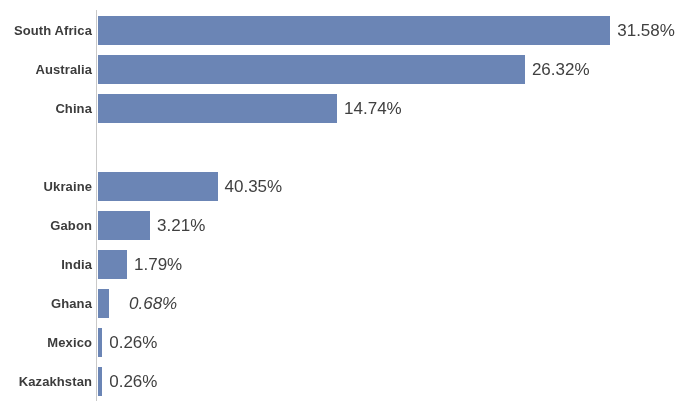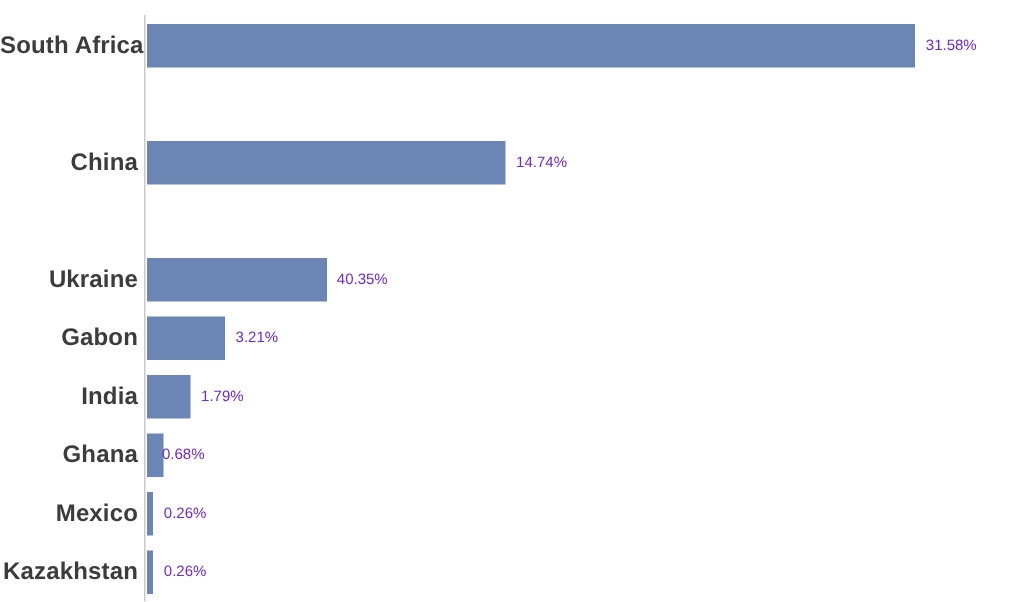--- a/index.html
+++ b/index.html
@@ -48,57 +48,62 @@
   }
 
   .cat-label {
     position: absolute;
     left: 0;
     width: 92px;
     top: 0;
     height: 29px;
     line-height: 29px;
     text-align: right;
-    font-size: 16px;
+    font-size: 13px;
     font-weight: 600;
     color: #3c3c3c;
     white-space: nowrap;
     letter-spacing: 0.1px;
   }
 
   .bar {
     position: absolute;
     left: 98px;
     top: 0;
     height: 29px;
     background: #6b85b5;
   }
 
   .value-label {
     position: absolute;
     top: 0;
     height: 29px;
     line-height: 29px;
-    font-size: 10px;
-    color: #6d28d9;
+    font-size: 17px;
+    color: #404040;
     white-space: nowrap;
   }
 </style>
 </head>
 <body>
 
 <div id="chart-root">
 
   <div id="axis-line"></div>
 
   <div id="plot-area">
       <div class="bar-row" style="top: 16px;">
         <div class="cat-label">South Africa</div>
         <div class="bar" style="width: 512.228px; background: rgb(107, 133, 181);"></div>
         <div class="value-label" style="left: 617.228px;">31.58%</div>
+      </div>
+      <div class="bar-row" style="top: 55px;">
+        <div class="cat-label">Australia</div>
+        <div class="bar" style="width: 426.91px; background: rgb(107, 133, 181);"></div>
+        <div class="value-label" style="left: 531.91px;">26.32%</div>
       </div>
       <div class="bar-row" style="top: 94px; padding-left: 48px;">
         <div class="cat-label">China</div>
         <div class="bar" style="width: 239.083px; background: rgb(107, 133, 181);"></div>
         <div class="value-label" style="left: 344.083px;">14.74%</div>
       </div>
       <div class="bar-row" style="top: 172px;">
         <div class="cat-label">Ukraine</div>
         <div class="bar" style="width: 119.541px; background: rgb(107, 133, 181);"></div>
         <div class="value-label" style="left: 224.541px;">40.35%</div>
@@ -109,21 +114,21 @@
         <div class="value-label" style="left: 157.066px;">3.21%</div>
       </div>
       <div class="bar-row" style="top: 250px;">
         <div class="cat-label">India</div>
         <div class="bar" style="width: 29.0338px; background: rgb(107, 133, 181);"></div>
         <div class="value-label" style="left: 134.034px;">1.79%</div>
       </div>
       <div class="bar-row" style="top: 289px;">
         <div class="cat-label">Ghana</div>
         <div class="bar" style="width: 11.0296px; background: rgb(107, 133, 181);"></div>
-        <div class="value-label" style="left: 108px;">0.68%</div>
+        <div class="value-label" style="left: 129px; font-style: italic;">0.68%</div>
       </div>
       <div class="bar-row" style="top: 328px; padding-left: 48px;">
         <div class="cat-label">Mexico</div>
         <div class="bar" style="width: 4.2172px; background: rgb(107, 133, 181);"></div>
         <div class="value-label" style="left: 109.217px;">0.26%</div>
       </div>
       <div class="bar-row" style="top: 367px;">
         <div class="cat-label">Kazakhstan</div>
         <div class="bar" style="width: 4.2172px; background: rgb(107, 133, 181);"></div>
         <div class="value-label" style="left: 109.217px;">0.26%</div>

